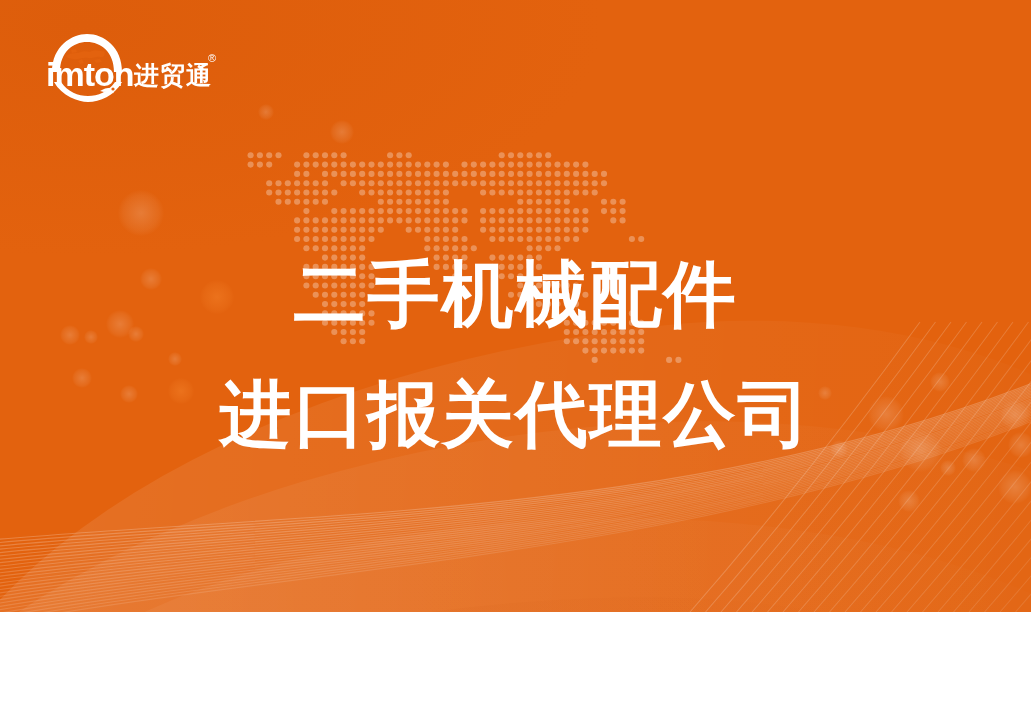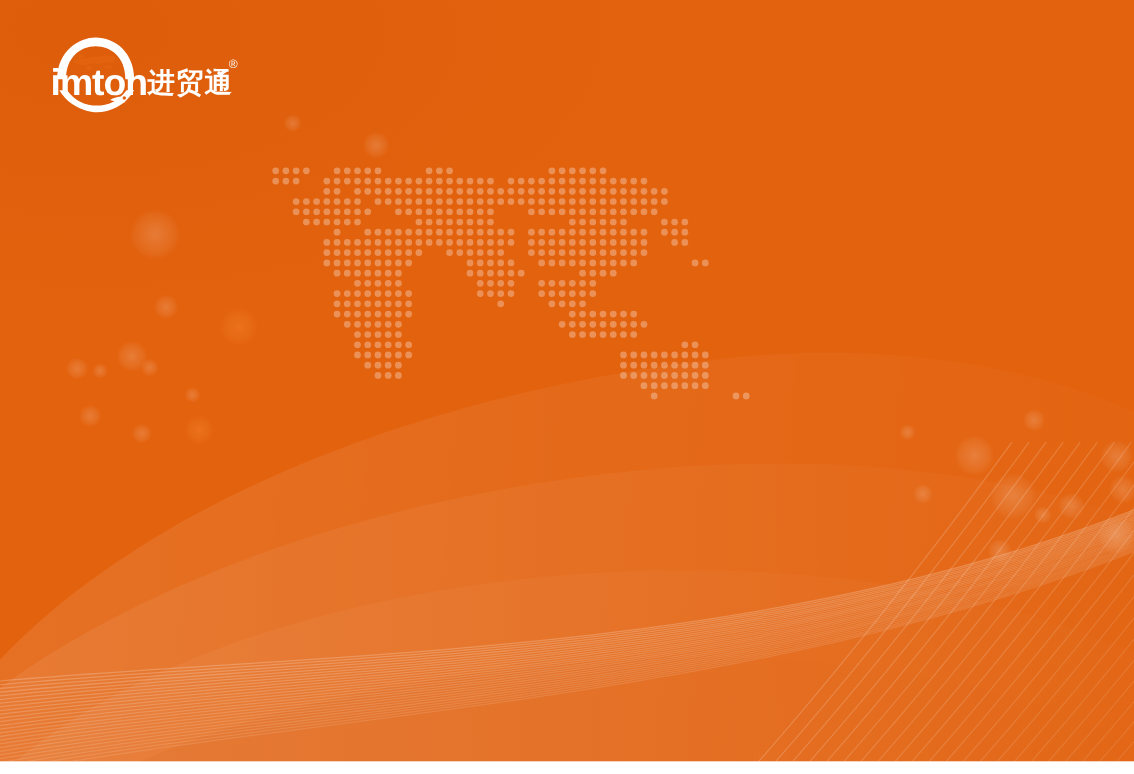--- a/index.html
+++ b/index.html
@@ -3,21 +3,21 @@
 <meta charset="utf-8">
 <style>
   * { margin:0; padding:0; box-sizing:border-box; }
   html, body {
     width:1031px; height:704px;
     overflow:hidden;
     font-family:"Liberation Sans", sans-serif;
   }
   #banner {
     position:relative;
-    width:1031px; height:692px;
+    width:1031px; height:612px;
     background:#E3620E;
     overflow:hidden;
   }
 
   
   .bg-base {
     position:absolute; inset:0;
     background:
       radial-gradient(120% 90% at 8% 4%,  #DD5D0B 0%,  #E3620E 42%, #E3620E 100%),
       linear-gradient(135deg, #DA5A09 0%, #E4630F 45%, #E96A13 100%);
@@ -680,14 +680,18 @@
       </g>
 
       <text x="4" y="56" font-family="'Liberation Sans',sans-serif" font-size="34" font-weight="bold" fill="#ffffff" letter-spacing="-1">imton</text>
 
       <text x="92" y="54" font-family="'Liberation Sans',sans-serif" font-size="25" font-weight="bold" fill="#ffffff" letter-spacing="1">进贸通</text>
 
       <text x="166" y="32" font-family="'Liberation Sans',sans-serif" font-size="11" fill="#ffffff">®</text>
     </svg>
   </div>
 
+  <div id="headline">
+    <div class="hl" id="hl-1">二手机械配件</div>
+    <div class="hl" id="hl-2">进口报关代理公司</div>
+  </div>
 
 </div>
 
 </body></html>

